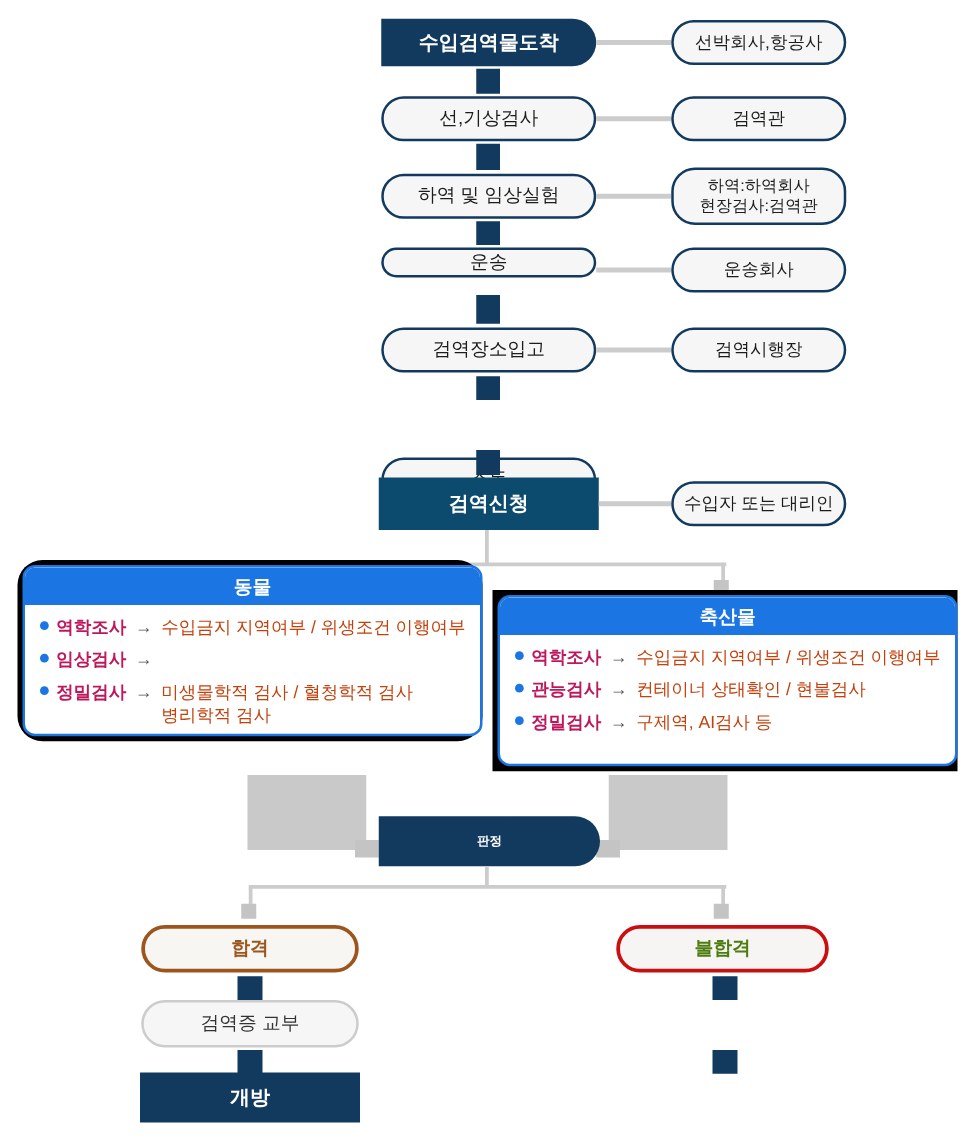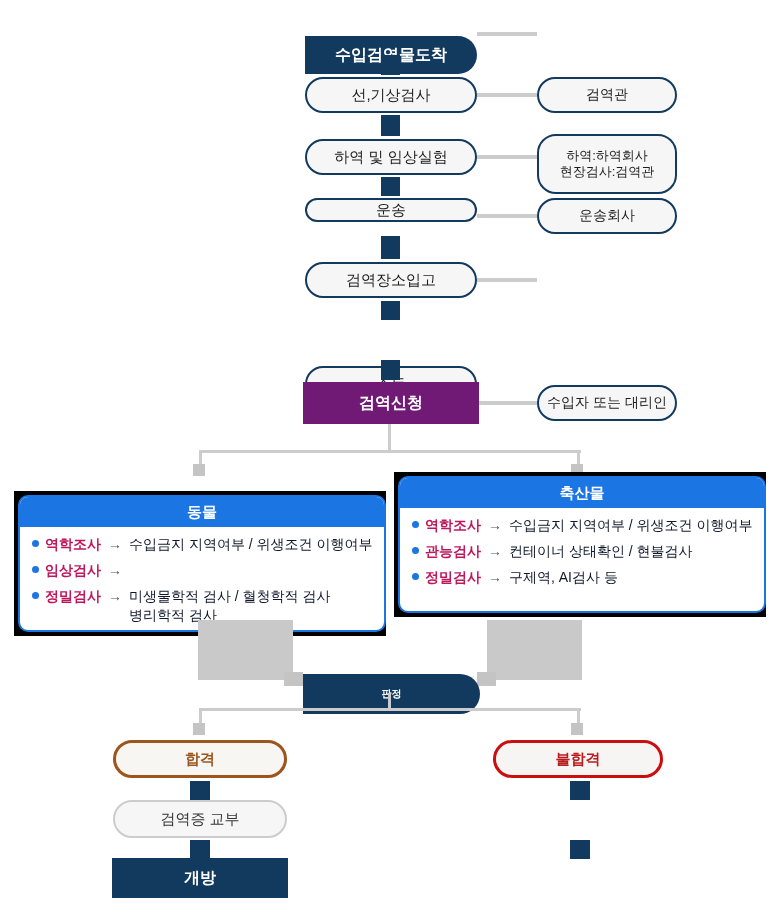--- a/index.html
+++ b/index.html
@@ -5,35 +5,35 @@
   html,body{margin:0;padding:0;background:#ffffff;}
   .canvas{
     position:relative;width:780px;height:911px;background:#ffffff;
     font-family:"Liberation Sans","DejaVu Sans",sans-serif;
     -webkit-font-smoothing:antialiased;
   }
   .abs{position:absolute;box-sizing:border-box;}
   
   .tab-navy{
     background:#123a5f;color:#ffffff;font-weight:bold;font-size:16px;
-    border-radius:0 19px 19px 0;display:flex;align-items:center;justify-content:center;margin-top:21px;
+    border-radius:0 19px 19px 0;display:flex;align-items:center;justify-content:center;
   }
   .rect-blue{
-    background:#701a75;color:#ffffff;font-weight:bold;font-size:16px;
+    background:#0c4a6e;color:#ffffff;font-weight:bold;font-size:16px;
     display:flex;align-items:center;justify-content:center;
   }
   .pill{
     background:#f6f6f6;border:2px solid #123a5f;border-radius:19px;
     color:#1c1c1c;font-size:15px;display:flex;align-items:center;justify-content:center;
     text-align:center;white-space:pre-line;line-height:1.25;
   }
   .pill.small{font-size:14px;}
   .pill.tiny{font-size:13px;}
   .pill.pass{border:3px solid #9c561d;color:#9c561d;font-weight:bold;background:#f7f6f3;border-radius:19px;}
-  .pill.fail{border:3px solid #c90f0f;color:#b91c1c;font-weight:bold;background:#f7f4f4;border-radius:19px;text-align:right;}
+  .pill.fail{border:3px solid #c90f0f;color:#4d7c0f;font-weight:bold;background:#f7f4f4;border-radius:19px;text-align:right;}
   .pill.plain{border:2px solid #cccccc;color:#333333;background:#f6f6f6;}
   .rect-navy{
     background:#123a5f;color:#ffffff;font-weight:bold;font-size:16px;
     display:flex;align-items:center;justify-content:center;
   }
   
   .vconn{background:#123a5f;}
   .hconn{background:#cccccc;}
   .thin{background:#cccccc;}
   .sq{background:#c4c4c4;}
@@ -46,66 +46,68 @@
   }
   .bigbox .hdr{
     height:30px;background:#1b76e3;color:#ffffff;font-weight:bold;font-size:15px;
     display:flex;align-items:center;justify-content:center;
   }
   .bigbox .body{padding:8px 10px 4px 10px;}
   .item{display:flex;align-items:flex-start;margin:0 0 8px 0;font-size:14px;line-height:1.3;}
   .item .dot{width:7px;height:7px;border-radius:50%;background:#1b76e3;margin:5px 6px 0 2px;flex:none;}
   .item .lbl{font-weight:bold;color:#be185d;flex:none;}
   .item .arw{color:#555555;margin:0 7px;flex:none;}
-  .item .det{color:#0f172a;white-space:pre-line;}
+  .item .det{color:#c2410c;white-space:pre-line;}
 </style>
 </head>
 <body>
 
 <div class="canvas">
 
   <div class="abs tab-navy" style="left:305px;top:15px;width:172px;height:38px;">수입검역물도착</div>
   <div class="abs hconn" style="left:477px;top:32px;width:60px;height:4px;"></div>
+  <div class="abs pill small" style="left:537px;top:16px;width:140px;height:36px;">선박회사,항공사</div>
   <div class="abs vconn" style="left:381px;top:55px;width:19px;height:20px;"></div>
 
   <div class="abs pill" style="left:305px;top:77px;width:172px;height:36px;">선,기상검사</div>
   <div class="abs hconn" style="left:477px;top:93px;width:60px;height:4px;"></div>
   <div class="abs pill small" style="left:537px;top:77px;width:140px;height:36px;">검역관</div>
   <div class="abs vconn" style="left:381px;top:115px;width:19px;height:21px;"></div>
 
   <div class="abs pill" style="left:305px;top:139px;width:172px;height:36px;">하역 및 임상실험</div>
   <div class="abs hconn" style="left:477px;top:155px;width:60px;height:4px;"></div>
-  <div class="abs pill tiny" style="left:537px;top:134px;width:140px;height:60px;">하역:하역회사
+  <div class="abs pill tiny" style="left:537px;top:134px;width:140px;height:46px;">하역:하역회사
 현장검사:검역관</div>
   <div class="abs vconn" style="left:381px;top:177px;width:19px;height:19px;"></div>
 
   <div class="abs pill" style="left:305px;top:198px;width:172px;height:24px;">운송</div>
   <div class="abs hconn" style="left:477px;top:214px;width:60px;height:4px;"></div>
   <div class="abs pill small" style="left:537px;top:198px;width:140px;height:36px;">운송회사</div>
   <div class="abs vconn" style="left:381px;top:236px;width:19px;height:23px;"></div>
 
   <div class="abs pill" style="left:305px;top:262px;width:172px;height:36px;">검역장소입고</div>
   <div class="abs hconn" style="left:477px;top:278px;width:60px;height:4px;"></div>
+  <div class="abs pill small" style="left:537px;top:262px;width:140px;height:36px;">검역시행장</div>
   <div class="abs vconn" style="left:381px;top:301px;width:19px;height:19px;"></div>
 
   <div class="abs pill" style="left:305px;top:322px;width:172px;height:36px;margin-top:44px;">소독</div>
   <div class="abs vconn" style="left:381px;top:360px;width:19px;height:20px;"></div>
 
   <div class="abs rect-blue" style="left:303px;top:382px;width:176px;height:42px;">검역신청</div>
   <div class="abs hconn" style="left:479px;top:401px;width:58px;height:4px;"></div>
   <div class="abs pill small" style="left:537px;top:385px;width:140px;height:36px;">수입자 또는 대리인</div>
 
   <div class="abs thin" style="left:388px;top:424px;width:3px;height:27px;"></div>
   <div class="abs thin" style="left:199px;top:450px;width:382px;height:3px;"></div>
   <div class="abs thin" style="left:199px;top:452px;width:3px;height:13px;"></div>
   <div class="abs thin" style="left:577px;top:452px;width:3px;height:13px;"></div>
   <div class="abs sq" style="left:193px;top:464px;width:12px;height:12px;"></div>
   <div class="abs sq" style="left:571px;top:464px;width:12px;height:12px;"></div>
 
-  <div class="abs backing" style="left:14px;top:491px;width:372px;height:145px;">
+  <div class="abs backing" style="left:14px;top:448px;width:372px;height:145px;border-radius:20px;">
     <div class="bigbox">
       <div class="hdr">동물</div>
       <div class="body">
         <div class="item">
           <span class="dot"></span>
           <span class="lbl">역학조사</span>
           <span class="arw">→</span>
           <span class="det">수입금지 지역여부 / 위생조건 이행여부</span>
         </div>
         <div class="item">

